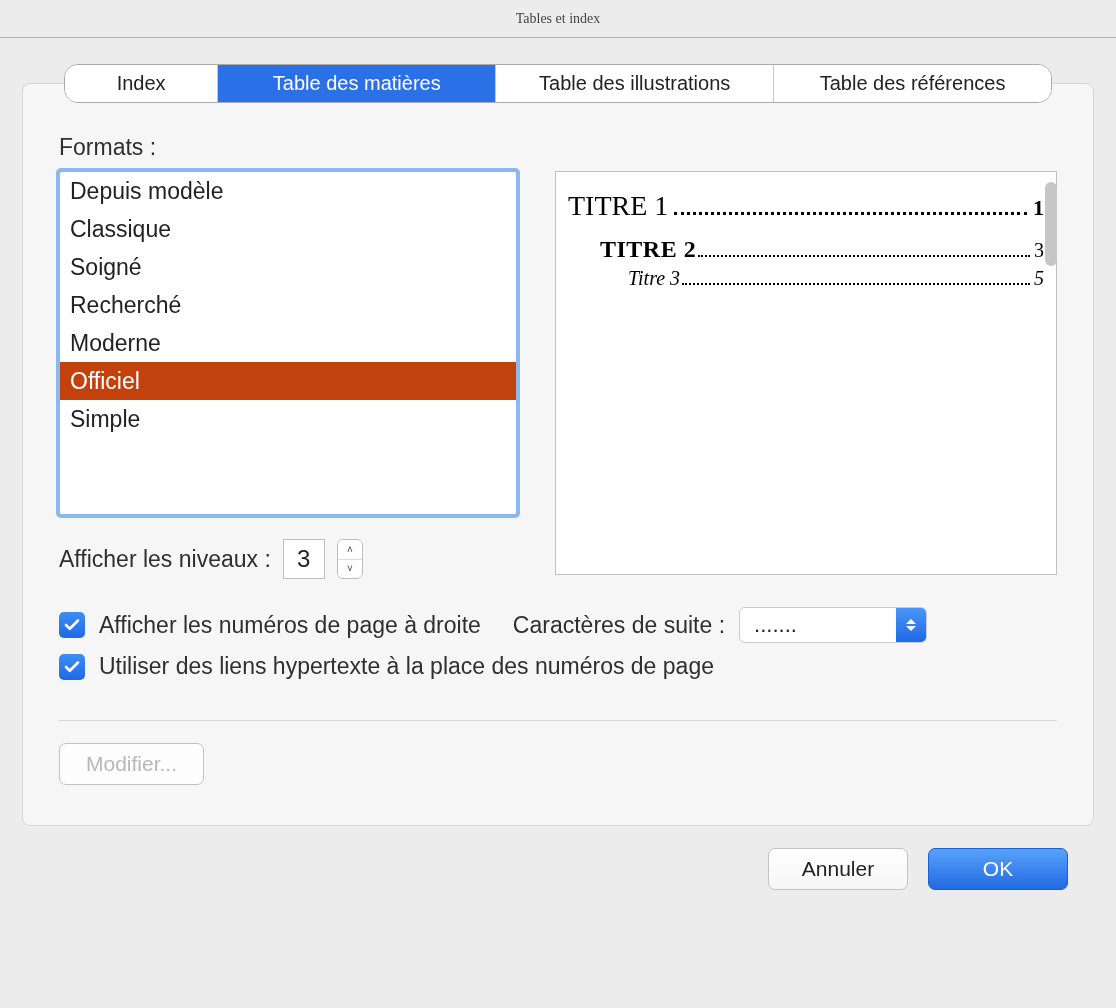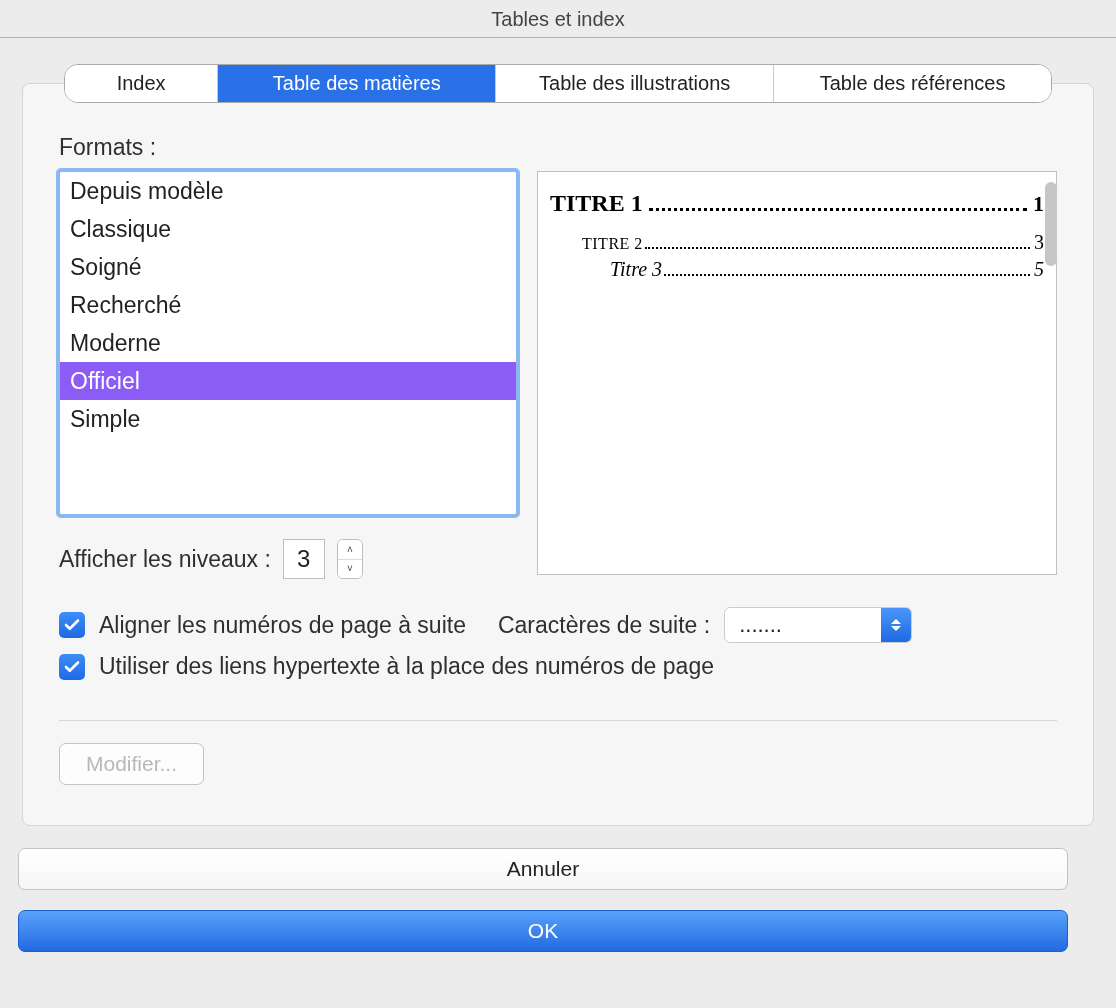--- a/index.html
+++ b/index.html
@@ -7,23 +7,24 @@
       font-family: -apple-system, "Helvetica Neue", Helvetica, Arial, sans-serif;
       background: #ececec;
       width: 1116px;
       height: 1008px;
       overflow: hidden;
     }
     .titlebar {
       height: 38px;
       text-align: center;
       line-height: 38px;
-      font-size: 20px;
+      font-size: 14px;
       color: #444;
       border-bottom: 1px solid #b2b2b2;
+      font-family: Liberation Serif, serif;
     }
     .content-area {
       padding: 14px 18px 0 18px;
     }
     .tab-bar {
       position: relative;
       z-index: 2;
       display: flex;
       width: 988px;
       margin: 12px auto 0;
@@ -57,21 +58,21 @@
       border: 1px solid #d6d6d6;
       border-radius: 8px;
     }
     .formats-label {
       font-size: 23px;
       color: #2f2f2f;
       margin: 4px 0 10px 0;
     }
     .upper-row {
       display: flex;
-      gap: 20px;
+      gap: 38px;
       align-items: flex-start;
     }
     .formats-col {
       display: flex;
       flex-direction: column;
     }
     .formats-list {
       width: 458px;
       height: 344px;
       background: #fff;
@@ -83,21 +84,21 @@
     }
     .formats-list .item {
       height: 38px;
       padding: 0 10px;
       line-height: 38px;
       font-size: 23px;
       color: #222;
       cursor: pointer;
     }
     .formats-list .item.selected {
-      background: #8b5cf6;
+      background: #c2410c;
       color: #fff;
     }
     .levels-row {
       display: flex;
       align-items: center;
       gap: 12px;
       margin-top: 24px;
       font-size: 23px;
       color: #2f2f2f;
     }
@@ -144,25 +145,25 @@
       width: 12px; height: 84px;
       background: #c6c6c6;
       border-radius: 6px;
     }
     .pv-line {
       display: flex;
       align-items: baseline;
       white-space: nowrap;
     }
     .pv1 { margin-top: 2px; margin-left: 2px; }
-    .pv1 .t { font-weight: bold; font-size: 24px; }
+    .pv1 .t { font-weight: normal; font-size: 28px; }
     .pv1 .dots { flex: 1; border-bottom: 3px dotted #000; margin: 0 6px 5px 6px; }
     .pv1 .n { font-weight: bold; font-size: 22px; }
     .pv2 { margin-top: 14px; margin-left: 34px; }
-    .pv2 .t { font-variant: small-caps; font-size: 16px; letter-spacing: 0.5px; }
+    .pv2 .t { font-variant: small-caps; font-size: 24px; letter-spacing: 0.5px; font-weight: bold; }
     .pv2 .dots { flex: 1; border-bottom: 2px dotted #000; margin: 0 4px 4px 2px; }
     .pv2 .n { font-size: 20px; }
     .pv3 { margin-top: 4px; margin-left: 62px; }
     .pv3 .t { font-style: italic; font-size: 20px; }
     .pv3 .dots { flex: 1; border-bottom: 2px dotted #000; margin: 0 4px 4px 2px; }
     .pv3 .n { font-style: italic; font-size: 20px; }
     .checkbox-block { margin-top: 28px; }
     .check-row {
       display: flex;
       align-items: center;
@@ -225,21 +226,20 @@
       font-size: 21px;
       color: #222;
       cursor: pointer;
     }
     .btn.disabled { color: #b8b8b8; cursor: default; background: #fdfdfd; }
     .footer {
       display: flex;
       justify-content: flex-end;
       gap: 20px;
       padding: 22px 30px 0 0;
-      flex-direction: column;
     }
     .btn-primary {
       background: linear-gradient(#58a2fb, #226ae2);
       border: 1px solid #1c5fcf;
       color: #fff;
     }
     .btn-wide { min-width: 140px; }
   </style>
 </head>
 <body>
@@ -300,21 +300,21 @@
     </div>
 
     <div class="checkbox-block">
 
       <div class="check-row">
         <span class="mac-check">
           <svg viewBox="0 0 24 24">
               <path fill="none" stroke="#fff" stroke-width="3.5" stroke-linecap="round" stroke-linejoin="round" d="M4 12l5 5L20 6"></path>
             </svg>
         </span>
-        <span>Aligner les numéros de page à suite</span>
+        <span>Afficher les numéros de page à droite</span>
         <span class="leader-label">Caractères de suite :</span>
         <div class="leader-select">
           <span class="val">.......</span>
           <span class="caret">
             <span class="tri up"></span>
             <span class="tri dn"></span>
           </span>
         </div>
       </div>
 

